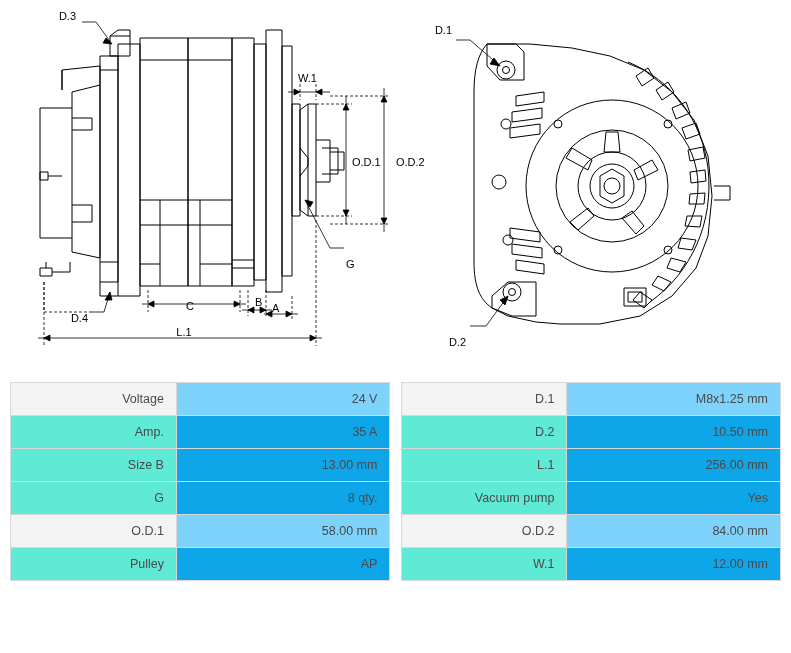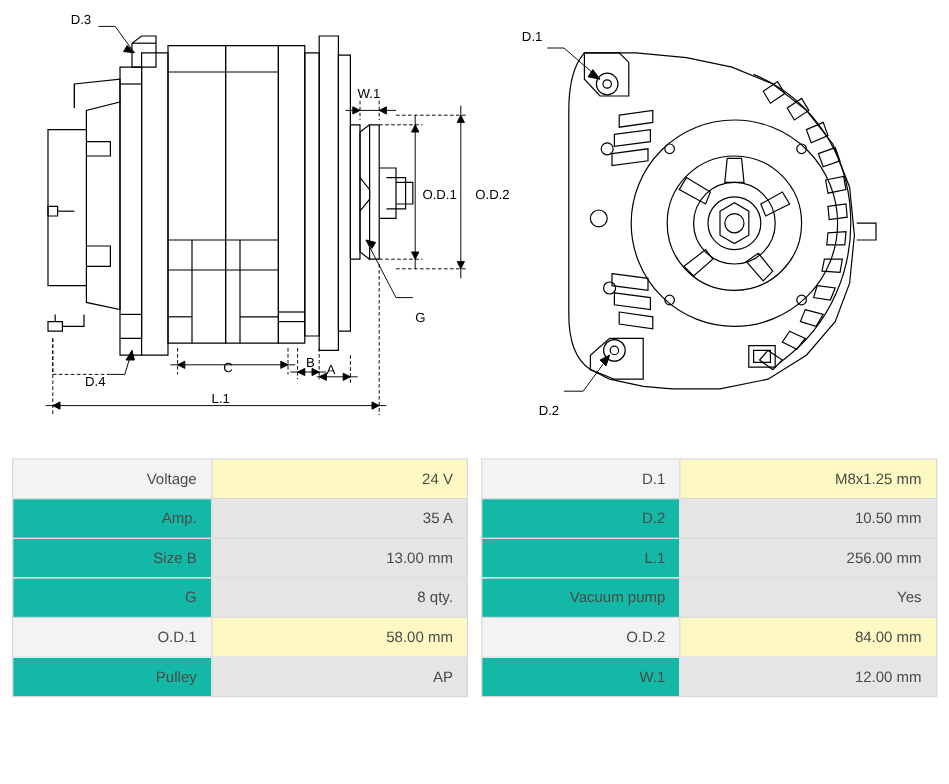--- a/index.html
+++ b/index.html
@@ -52,25 +52,25 @@
     overflow: hidden;
     text-overflow: ellipsis;
   }
   table.spec td.label {
     text-align: right;
     background: #f3f3f3;
     width: 139px;
   }
   table.spec td.value {
     text-align: right;
-    background: #fef9c3;
+    background: #7dd3fc;
     width: 186px;
   }
-  table.spec tr.alt td.label { background: #14b8a6; padding-left: 12px; }
-  table.spec tr.alt td.value { background: #e5e5e5; text-align: right; }
+  table.spec tr.alt td.label { background: #5eead4; padding-left: 12px; }
+  table.spec tr.alt td.value { background: #0ea5e9; text-align: right; }
   table.spec td.gap {
     border: none;
     width: 10px;
     background: #ffffff;
     padding: 0;
   }
 </style>
 </head>
 <body>
 

